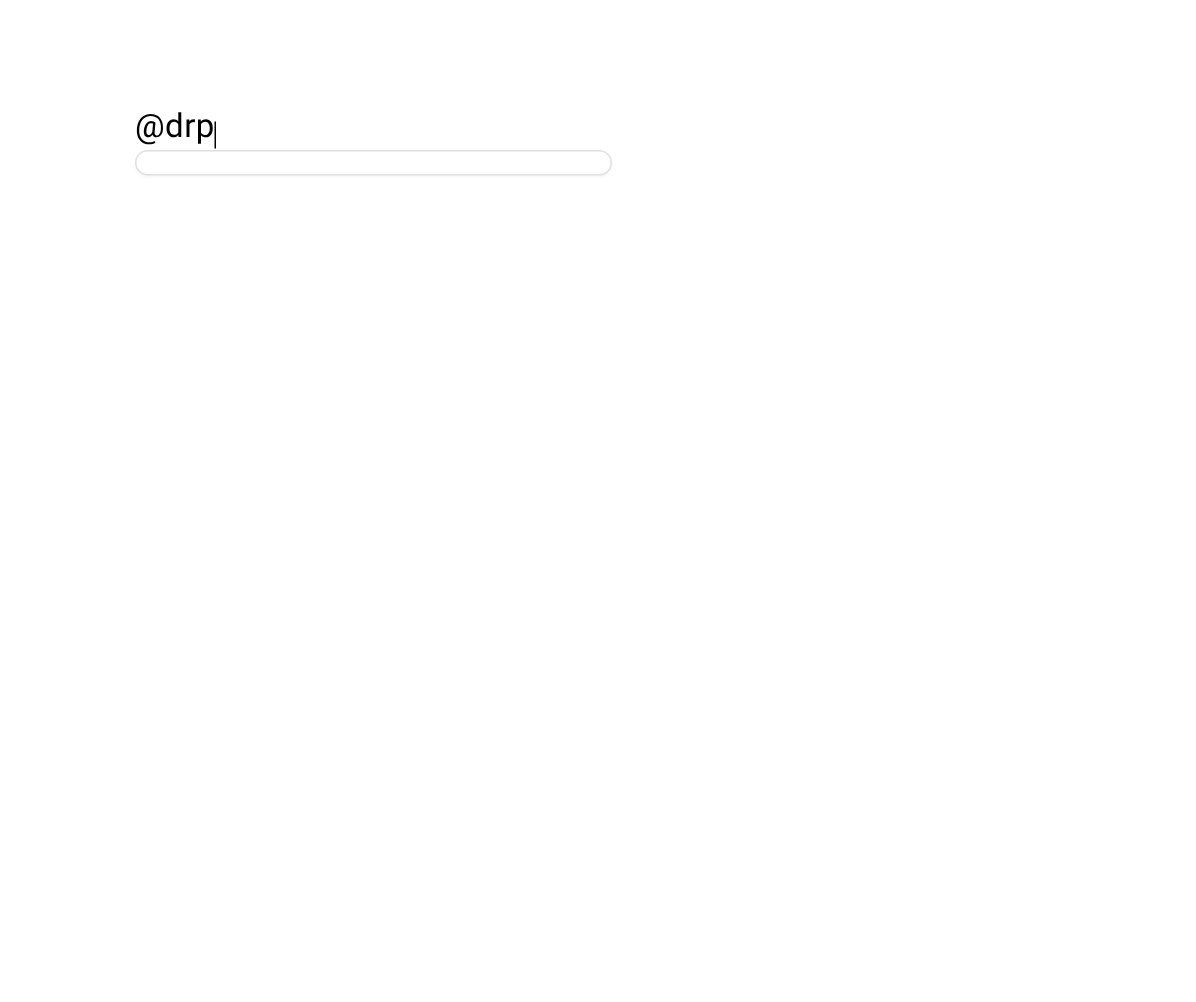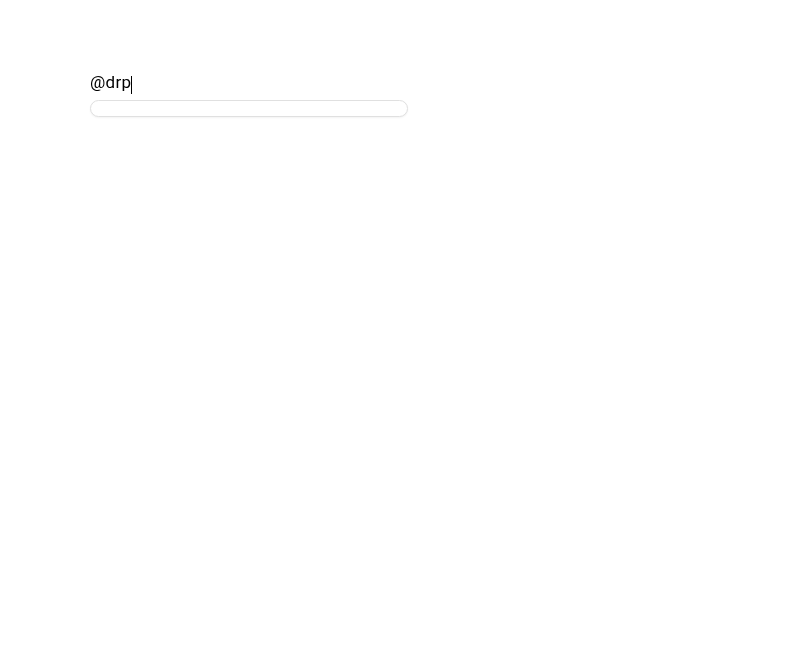--- a/index.html
+++ b/index.html
@@ -11,21 +11,21 @@
       width: 797px;
       height: 668px;
       background: #ffffff;
       font-family: -apple-system, BlinkMacSystemFont, "Segoe UI", Roboto, sans-serif;
       position: relative;
     }
     .label {
       position: absolute;
       left: 90px;
       top: 72px;
-      font-size: 17px;
+      font-size: 22px;
       font-weight: 400;
       color: #000000;
       letter-spacing: 0.3px;
     }
     .cursor {
       display: inline-block;
       width: 1px;
       height: 18px;
       background: #000000;
       vertical-align: text-bottom;

